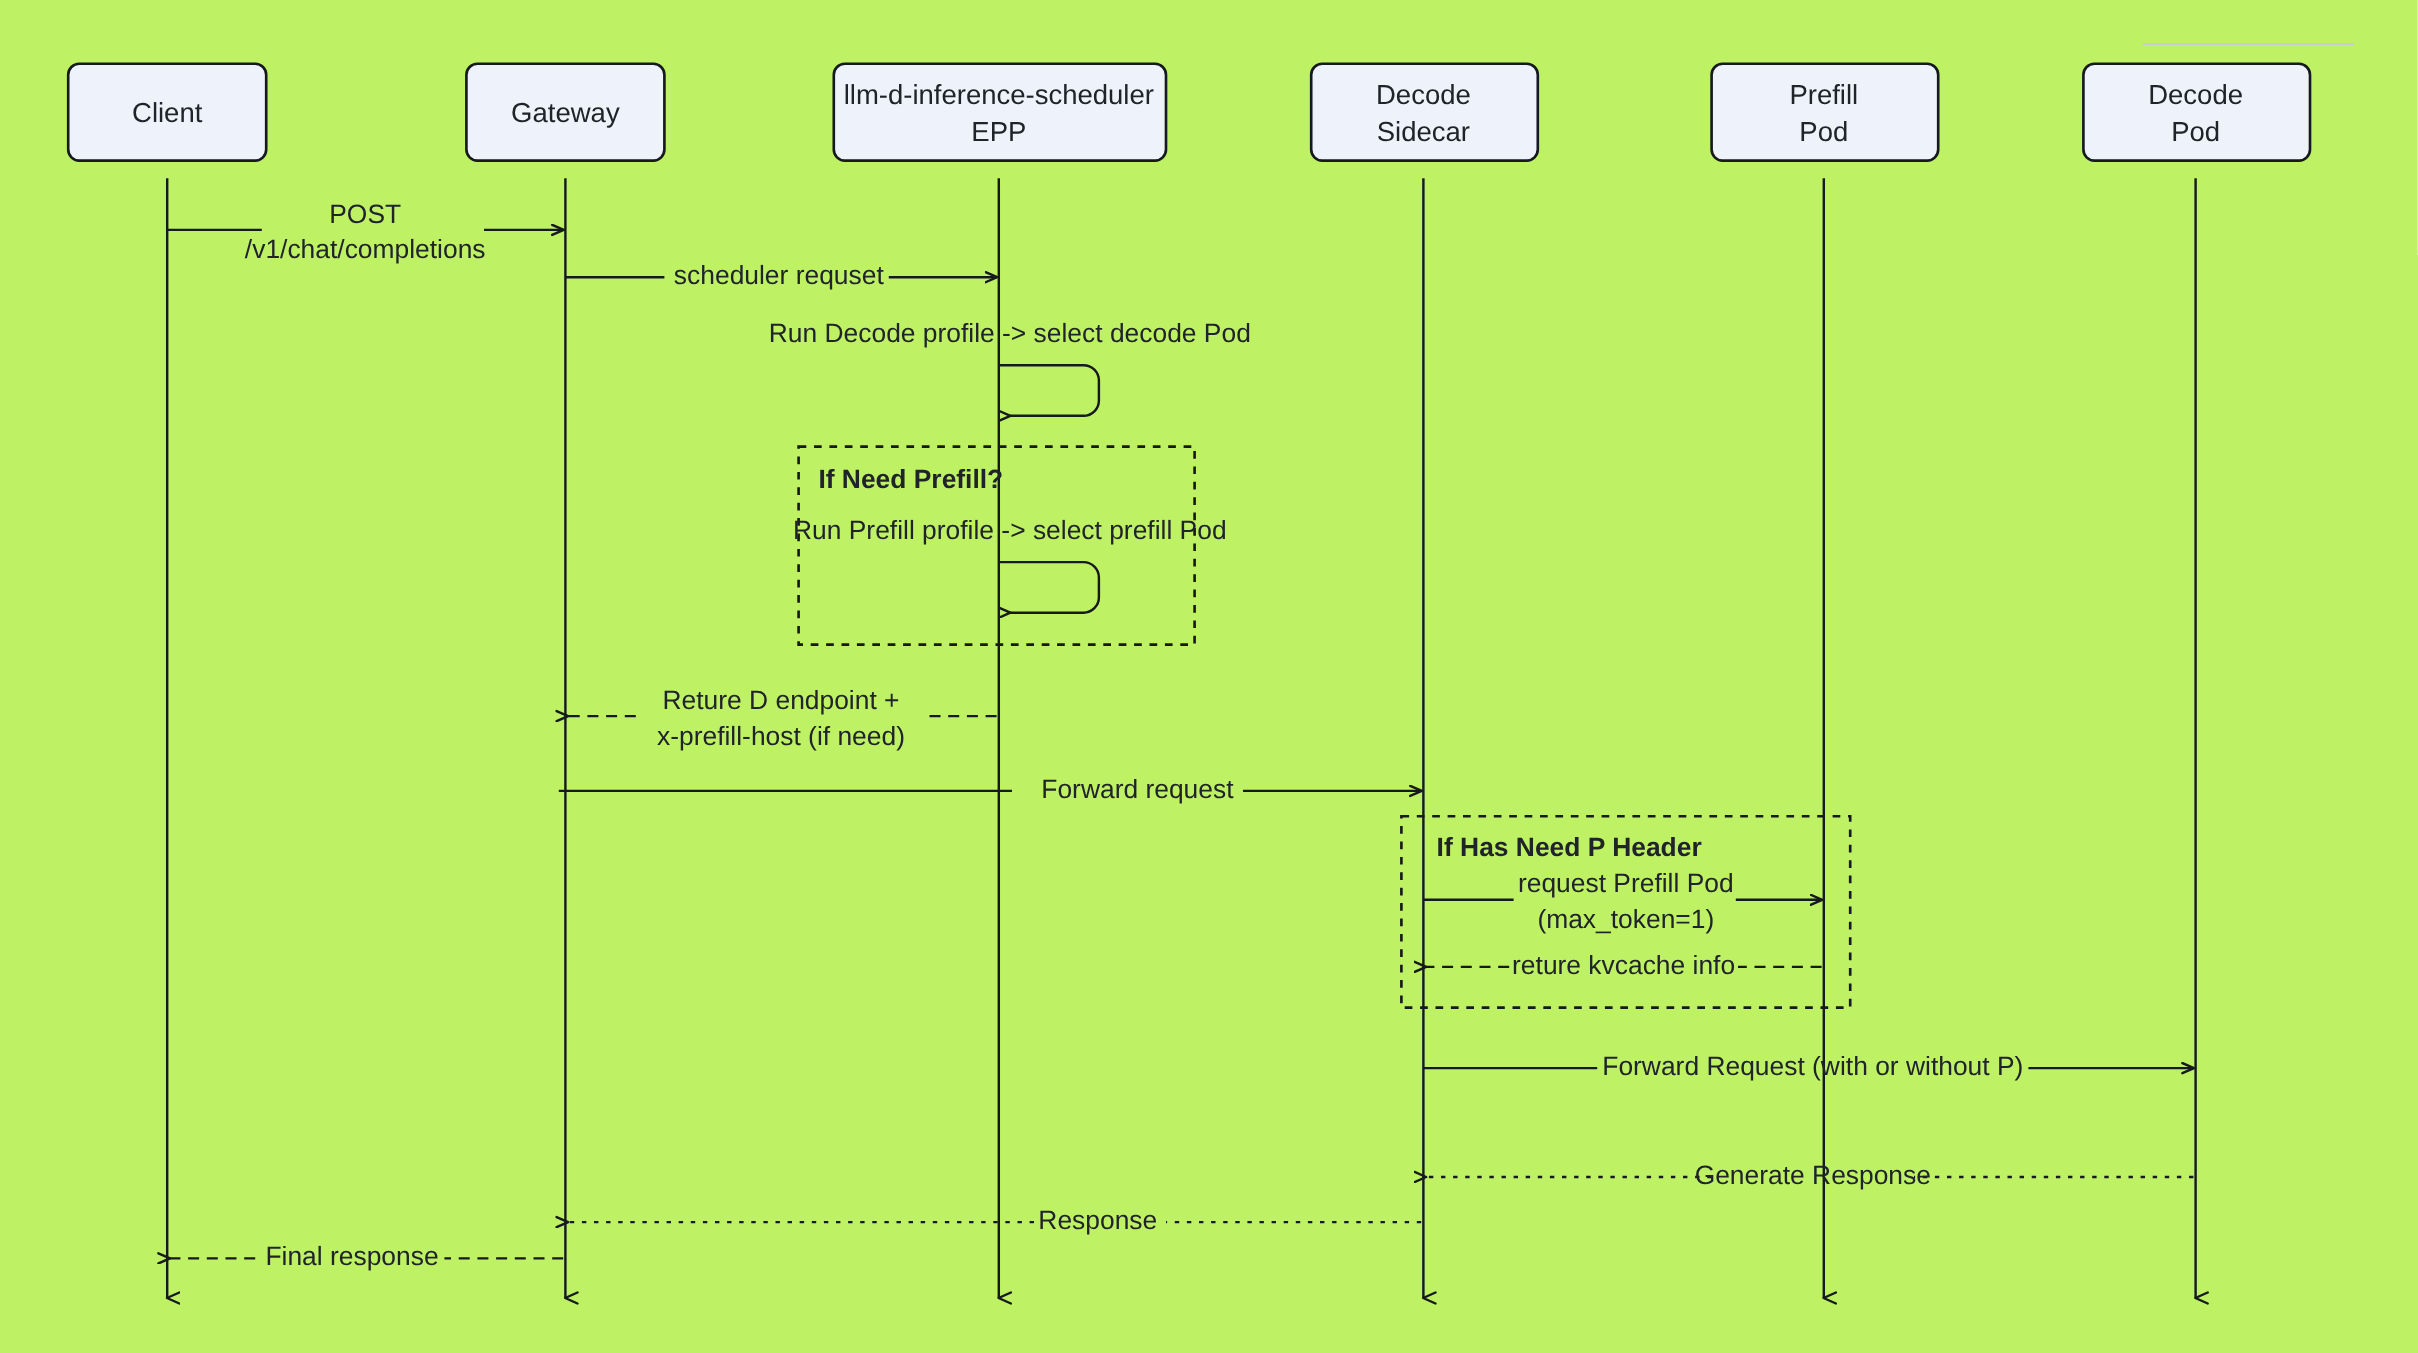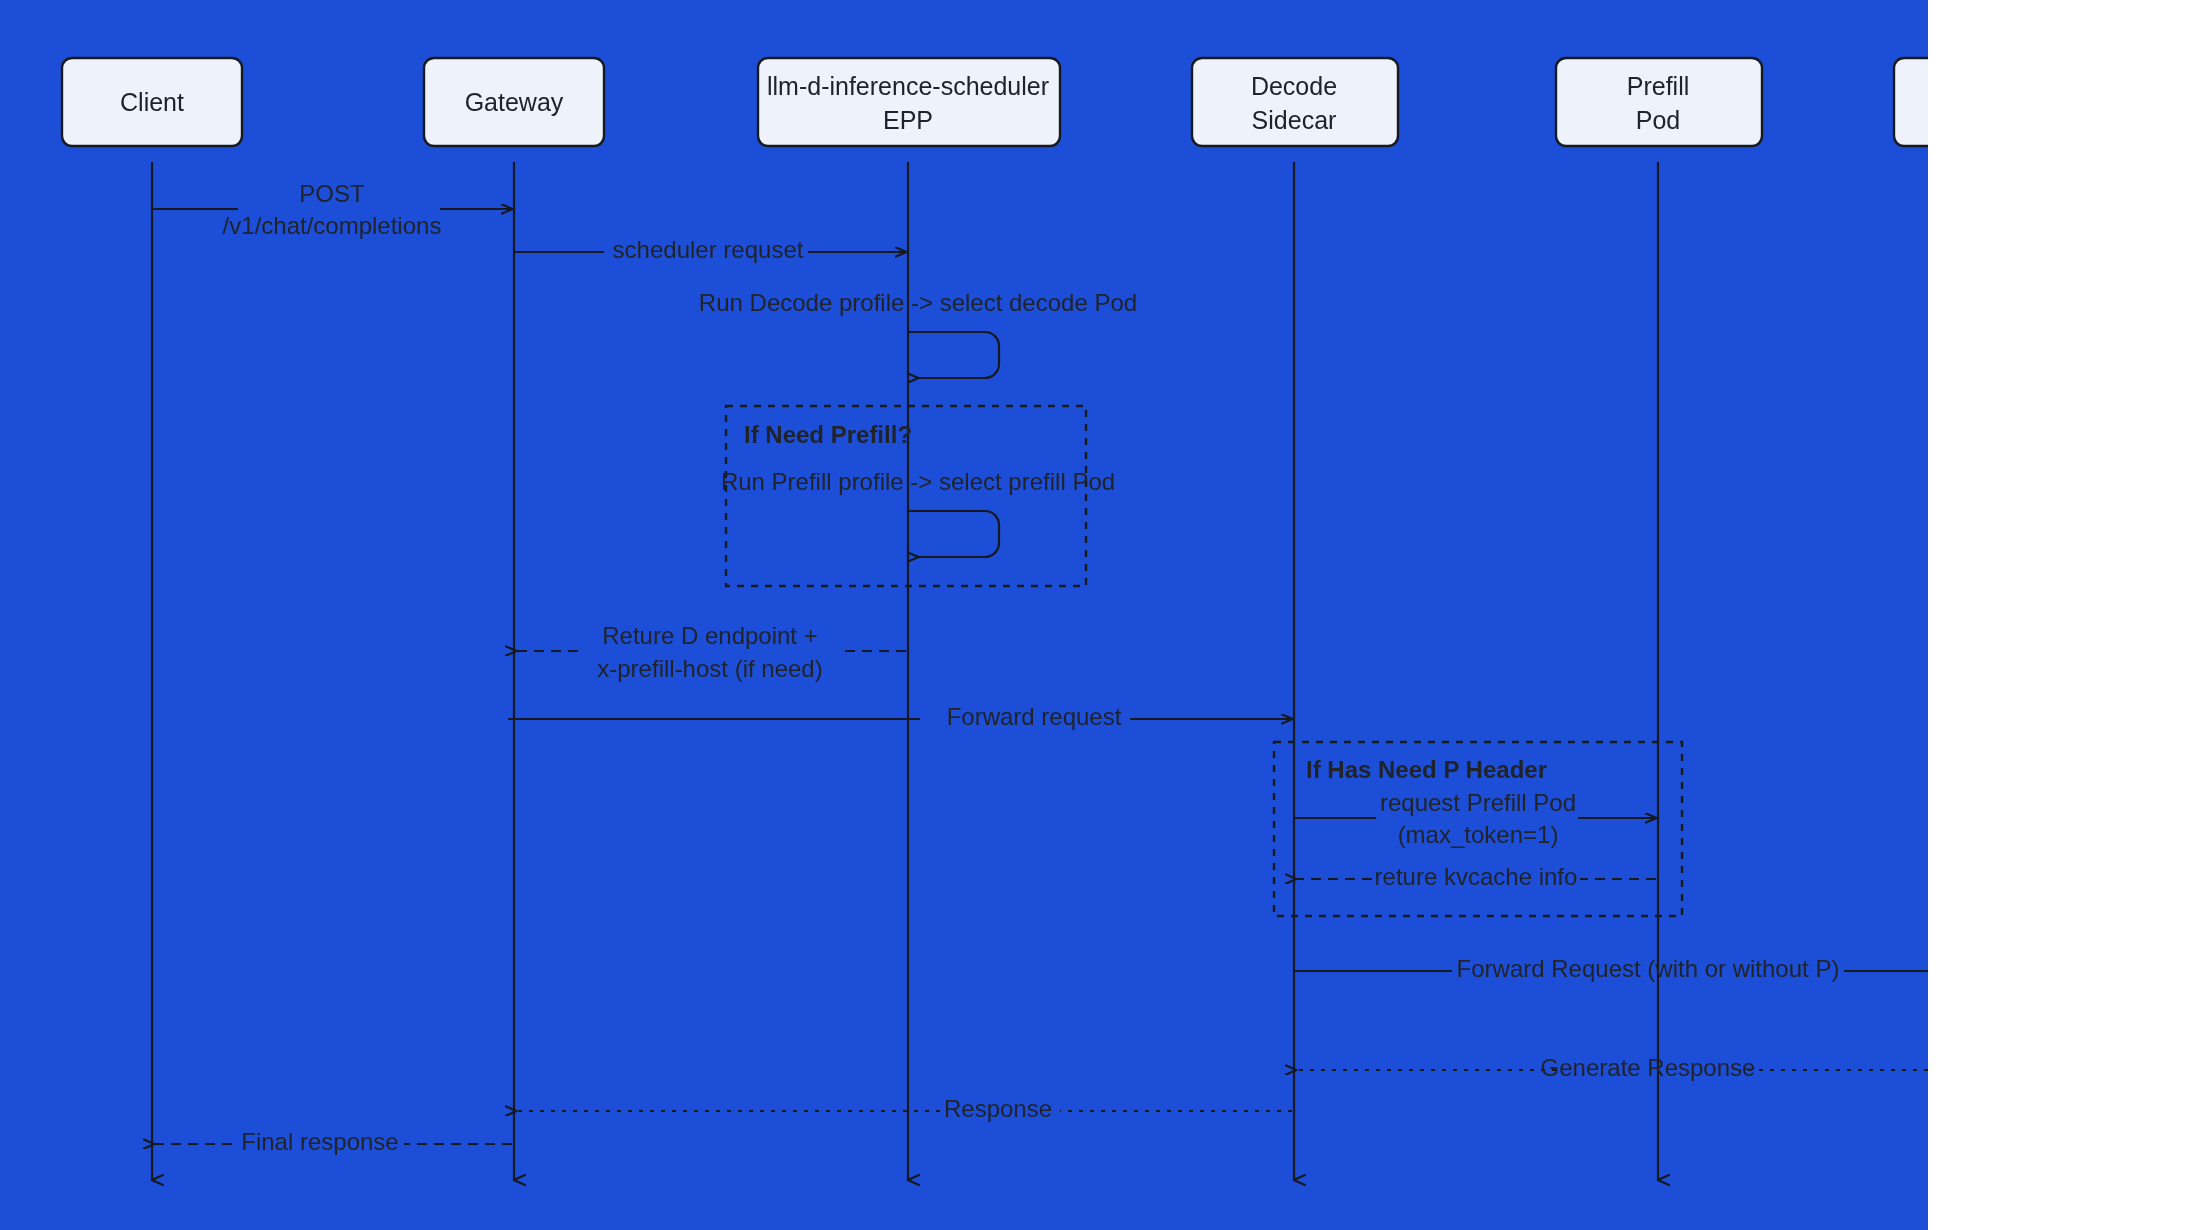--- a/index.html
+++ b/index.html
@@ -2,26 +2,25 @@
 <html><head>
 <meta charset="utf-8">
 <style>
   html, body {
     margin: 0;
     padding: 0;
     background: #ffffff;
   }
   #canvas {
     position: relative;
-    width: 1892px;
+    width: 2198px;
     height: 1230px;
-    background: #1d4ed8;
+    background: #bef264;
     font-family: "Liberation Sans", "DejaVu Sans", sans-serif;
     overflow: hidden;
-    padding-left: 36px;
   }
   svg.diagram {
     position: absolute;
     left: 0; top: 0;
     width: 2198px;
     height: 1230px;
   }
   .actor-box {
     fill: #eef2fb;
     stroke: #16191d;

